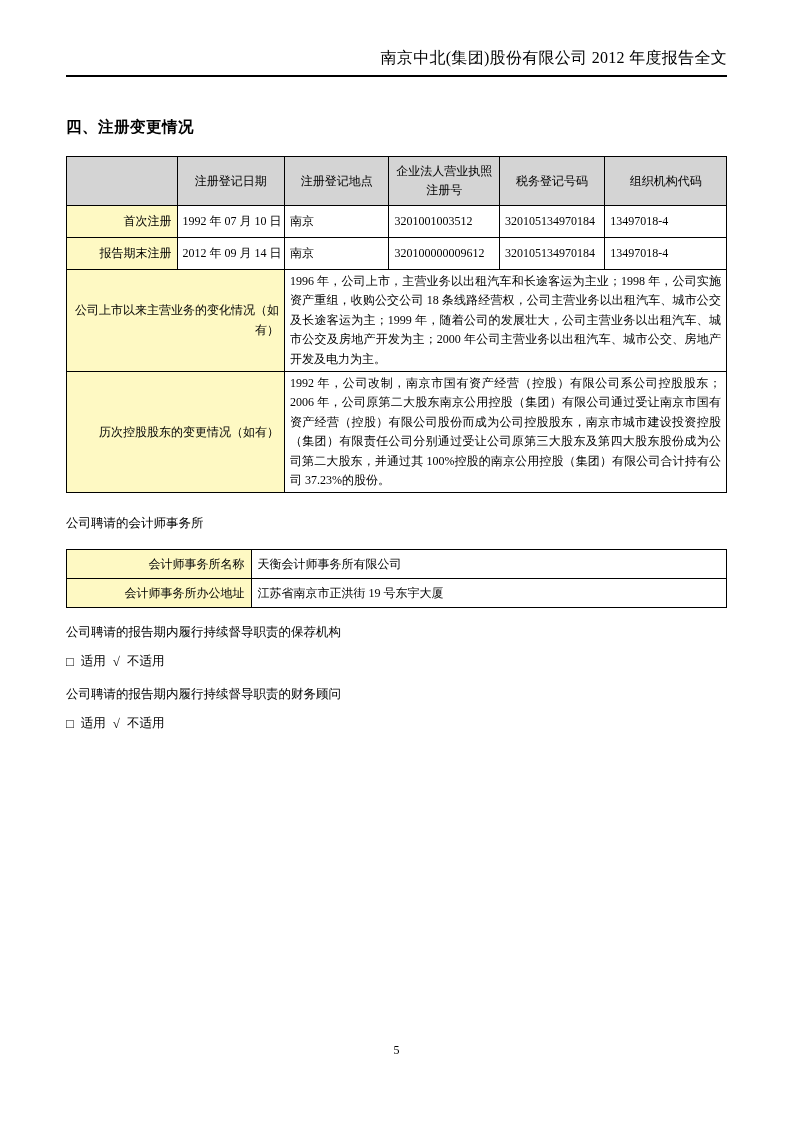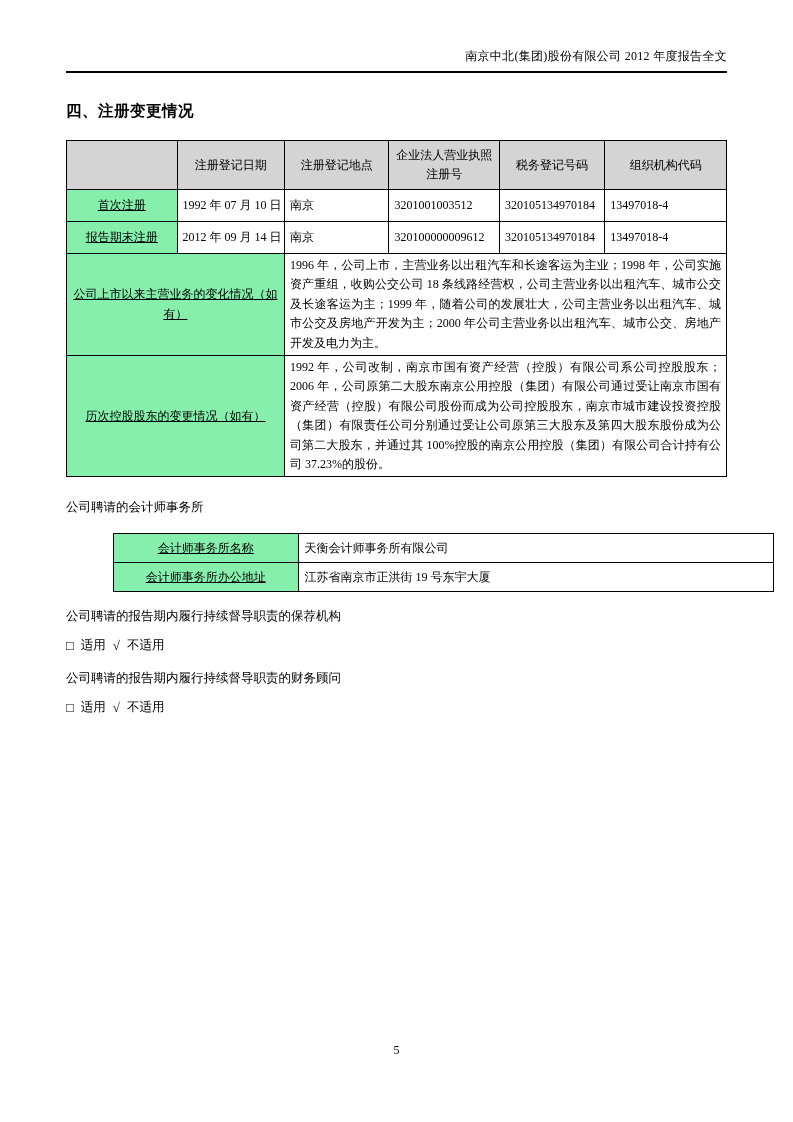--- a/index.html
+++ b/index.html
@@ -12,35 +12,35 @@
     font-family: "Liberation Serif", "DejaVu Serif", serif;
     color: #000000;
     overflow: hidden;
   }
   .content { margin: 0 66px; width: 661px; }
 
   
   .doc-header {
     padding-top: 48px;
     text-align: right;
-    font-size: 12px;
+    font-size: 16px;
     letter-spacing: 0.3px;
   }
   .header-rule {
     border: none;
     border-top: 2px solid #000000;
     margin-top: 6px;
   }
 
   
   .section-heading {
     font-family: "Liberation Sans", "DejaVu Sans", sans-serif;
     font-weight: bold;
     font-size: 15.5px;
-    margin-top: 28px;
+    margin-top: 40px;
     letter-spacing: 0.5px;
   }
 
   
   table {
     border-collapse: collapse;
     width: 100%;
     font-size: 12px;
     table-layout: fixed;
   }
@@ -51,37 +51,36 @@
     vertical-align: middle;
     font-weight: normal;
   }
   .reg-table th {
     background: #d4d4d4;
     text-align: center;
     height: 49px;
     line-height: 19px;
   }
   .cell-label {
-    background: #86efac;
-    text-align: center;
-    text-decoration: underline;
+    background: #fef9c3;
+    text-align: right;
   }
   .reg-table .data-row td { height: 32px; white-space: nowrap; overflow: hidden; }
   .reg-table .data-row td.cell-label { white-space: normal; }
   .long-cell {
     text-align: justify;
     line-height: 19.4px;
     padding: 4px 8px 4px 8px;
   }
   .long-label {
     line-height: 19.4px;
     padding-left: 5px;
   }
 
-  .acct-table { margin-top: 17px; border: 1.5px solid #000; margin-left: 47px; }
+  .acct-table { margin-top: 17px; border: 1.5px solid #000; }
   .acct-table td {
     border: 1px solid #000000;
     padding: 2px 6px;
     height: 29px;
     vertical-align: middle;
   }
 
   
   .plain-line {
     font-size: 12.5px;

